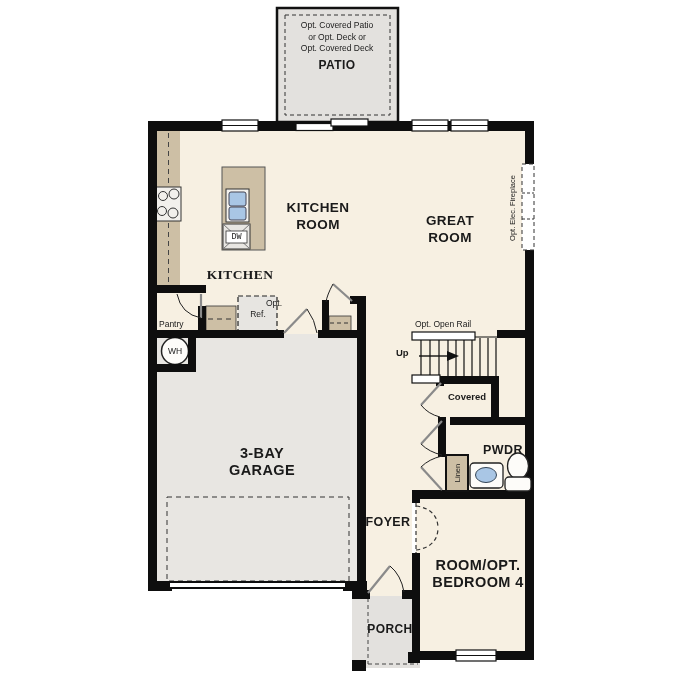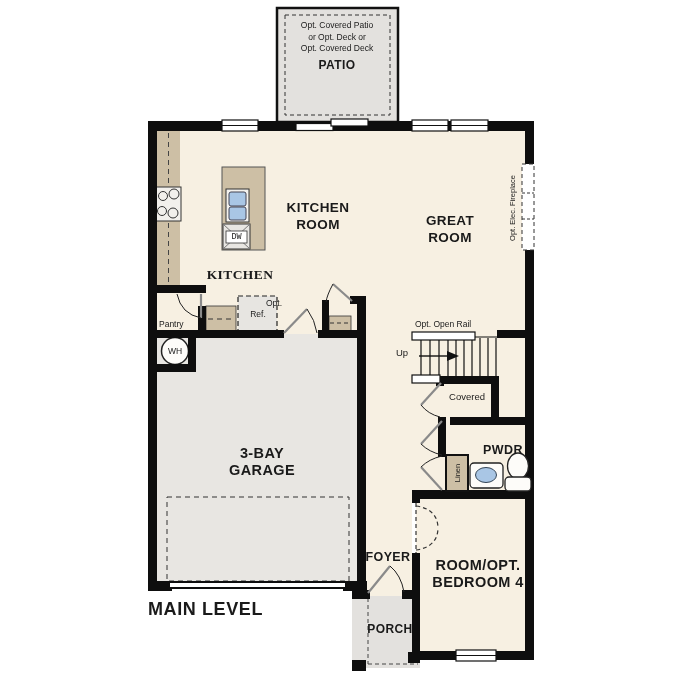--- a/index.html
+++ b/index.html
@@ -9,21 +9,21 @@
   .lbl{position:absolute;white-space:nowrap;color:#1a1a1a;}
   .room{font-weight:bold;letter-spacing:.4px;}
   .ctr{transform:translateX(-50%);}
   .vtext{transform:translate(-50%,-50%) rotate(-90deg);transform-origin:center;}
   .f13{font-size:13.5px;}
   .f14{font-size:14.5px;}
   .f12{font-size:12.5px;}
   .f11{font-size:12px;}
   .f8{font-size:8.5px;}
   .f7{font-size:7.5px;}
-  .f9{font-size:9.5px;}
+  .f9{font-size:9.5px;font-weight:bold;}
   .f17{font-size:18px;letter-spacing:.6px;}
 </style>
 </head>
 <body>
 
 <div id="canvas">
 
 <svg id="plan-svg" width="687" height="687" viewBox="0 0 687 687">
 
   <g>
@@ -241,22 +241,21 @@
 <div class="lbl f8" style="left:415px;top:318.5px;">Opt. Open Rail</div>
 <div class="lbl f9" style="left:396px;top:347px;">Up</div>
 <div class="lbl f9 ctr" style="left:467px;top:391px;">Covered</div>
 
 <div class="lbl room f12 ctr" style="left:503px;top:443px;">PWDR</div>
 <div class="lbl f7 vtext" style="left:457px;top:473px;">Linen</div>
 
 <div class="lbl room f14 ctr" style="left:262px;top:445px;">3-BAY</div>
 <div class="lbl room f14 ctr" style="left:262px;top:462px;">GARAGE</div>
 
-<div class="lbl room f12 ctr" style="left:388px;top:550px;">FOYER</div>
+<div class="lbl room f12 ctr" style="left:388px;top:515px;">FOYER</div>
 
 <div class="lbl room f14 ctr" style="left:478px;top:557px;">ROOM/OPT.</div>
 <div class="lbl room f14 ctr" style="left:478px;top:574px;">BEDROOM 4</div>
 
 <div class="lbl room f11 ctr" style="left:390px;top:622px;">PORCH</div>
 
-<div class="lbl room f17" style="left:148px;top:599px;">MAIN LEVEL</div>
 
 </div>
 
 </body></html>

